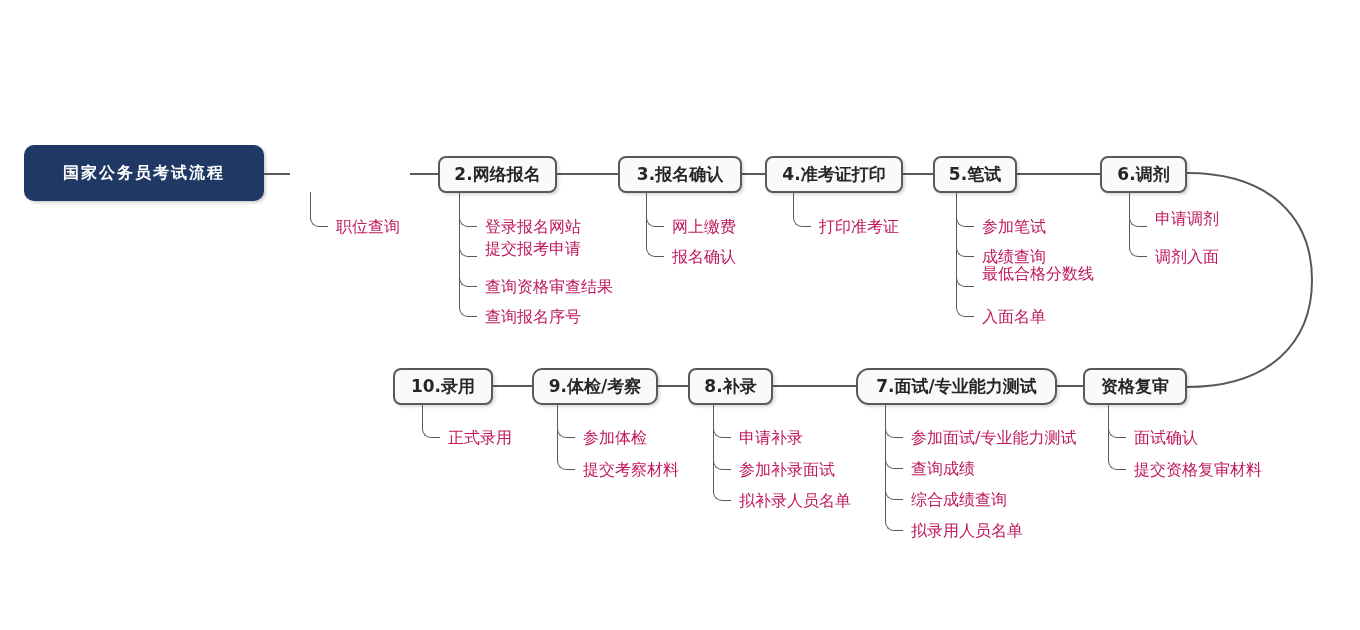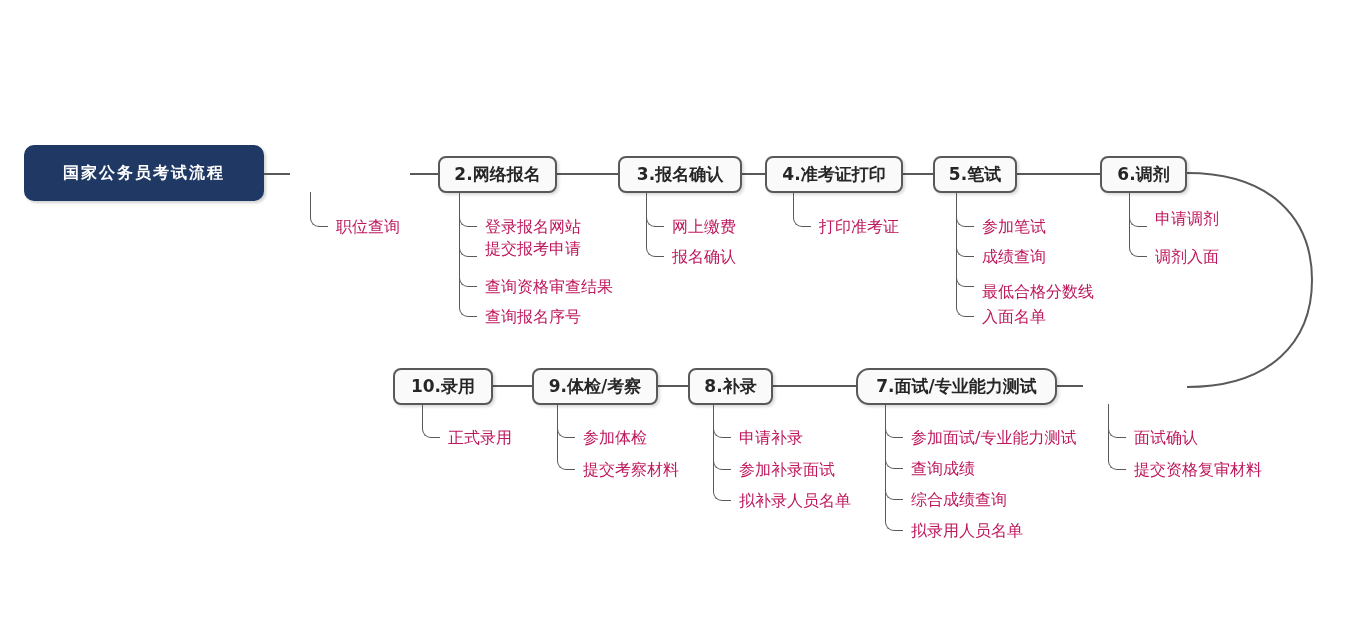--- a/index.html
+++ b/index.html
@@ -122,31 +122,34 @@
 
   <div class="box" style="left:933px;top:156px;width:84px;">
     <span>5.笔试</span>
   </div>
   <div class="elbow" style="left:956px;top:192px;height:35px;"></div>
   <div class="elbow" style="left:956px;top:192px;height:65px;"></div>
   <div class="elbow" style="left:956px;top:192px;height:95px;"></div>
   <div class="elbow" style="left:956px;top:192px;height:125px;"></div>
   <div class="leaf" style="left:982px;top:219px;">参加笔试</div>
   <div class="leaf" style="left:982px;top:249px;">成绩查询</div>
-  <div class="leaf" style="left:982px;top:284px;">最低合格分数线</div>
+  <div class="leaf" style="left:982px;top:266px;">最低合格分数线</div>
   <div class="leaf" style="left:982px;top:309px;">入面名单</div>
 
   <div class="box" style="left:1100px;top:156px;width:87px;">
     <span>6.调剂</span>
   </div>
   <div class="elbow" style="left:1129px;top:192px;height:35px;"></div>
   <div class="elbow" style="left:1129px;top:192px;height:65px;"></div>
   <div class="leaf" style="left:1155px;top:211px;">申请调剂</div>
   <div class="leaf" style="left:1155px;top:249px;">调剂入面</div>
 
+  <div class="box" style="left:1083px;top:368px;width:104px;">
+    <span>资格复审</span>
+  </div>
   <div class="elbow" style="left:1108px;top:404px;height:34px;"></div>
   <div class="elbow" style="left:1108px;top:404px;height:66px;"></div>
   <div class="leaf" style="left:1134px;top:430px;">面试确认</div>
   <div class="leaf" style="left:1134px;top:462px;">提交资格复审材料</div>
 
   <div class="box" style="left:856px;top:368px;width:201px;border-radius:13px;">
     <span>7.面试/专业能力测试</span>
   </div>
   <div class="elbow" style="left:885px;top:404px;height:34px;"></div>
   <div class="elbow" style="left:885px;top:404px;height:65px;"></div>
@@ -160,21 +163,21 @@
   <div class="box" style="left:688px;top:368px;width:85px;">
     <span>8.补录</span>
   </div>
   <div class="elbow" style="left:713px;top:404px;height:34px;"></div>
   <div class="elbow" style="left:713px;top:404px;height:66px;"></div>
   <div class="elbow" style="left:713px;top:404px;height:97px;"></div>
   <div class="leaf" style="left:739px;top:430px;">申请补录</div>
   <div class="leaf" style="left:739px;top:462px;">参加补录面试</div>
   <div class="leaf" style="left:739px;top:493px;">拟补录人员名单</div>
 
-  <div class="box" style="left:532px;top:368px;width:126px;">
+  <div class="box" style="left:532px;top:368px;width:126px;border-radius:10px;">
     <span>9.体检/考察</span>
   </div>
   <div class="elbow" style="left:557px;top:404px;height:34px;"></div>
   <div class="elbow" style="left:557px;top:404px;height:66px;"></div>
   <div class="leaf" style="left:583px;top:430px;">参加体检</div>
   <div class="leaf" style="left:583px;top:462px;">提交考察材料</div>
 
   <div class="box" style="left:393px;top:368px;width:100px;">
     <span>10.录用</span>
   </div>

